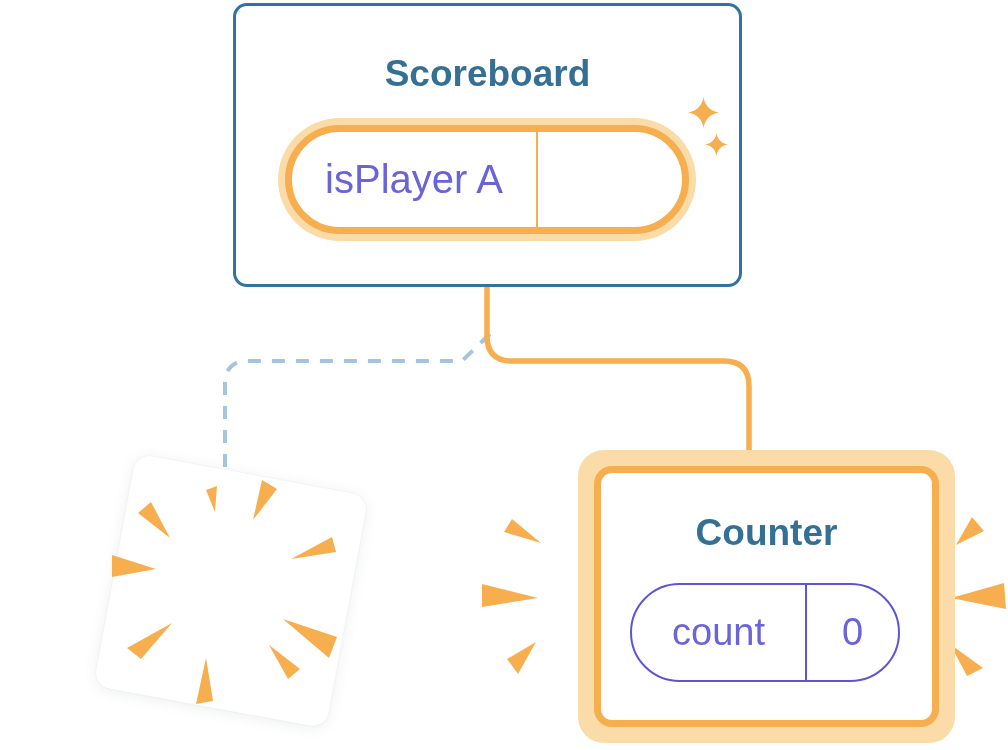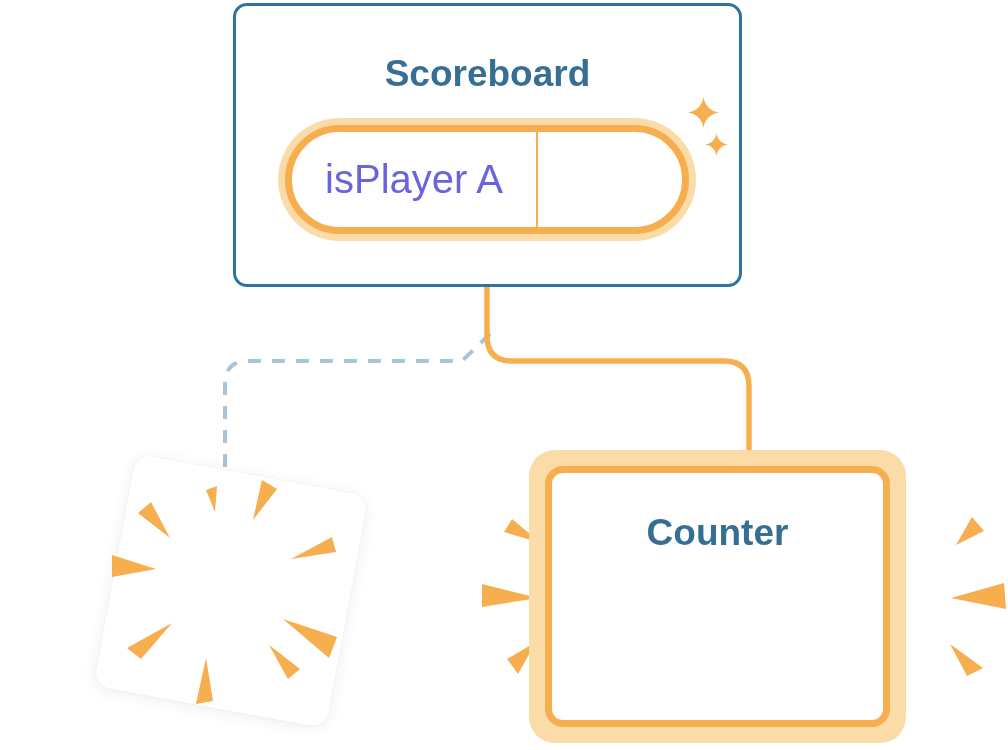--- a/index.html
+++ b/index.html
@@ -108,21 +108,21 @@
   }
 
   .sparkle { position: absolute; z-index: 6; }
   .sparkle-big   { left: 688px; top: 97px;  width: 31px; height: 31px; }
   .sparkle-small { left: 705px; top: 133px; width: 23px; height: 23px; }
   .sparkle path { fill: var(--accent-orange); }
 
   
   .counter-card {
     position: absolute;
-    left: 529px; top: 450px;
+    left: 578px; top: 450px;
     width: 377px; height: 293px;
     background: var(--orange-glow);
     border-radius: 26px;
     padding: 16px;
     z-index: 4;
   }
   .counter-card .counter-inner {
     width: 100%; height: 100%;
     background: #ffffff;
     border: 7px solid var(--accent-orange);
@@ -204,15 +204,19 @@
   <svg class="sparkle sparkle-big" viewBox="0 0 24 24">
     <path d="M12 0C12.9 6.6 17.4 11.1 24 12C17.4 12.9 12.9 17.4 12 24C11.1 17.4 6.6 12.9 0 12C6.6 11.1 11.1 6.6 12 0Z"></path>
   </svg>
   <svg class="sparkle sparkle-small" viewBox="0 0 24 24">
     <path d="M12 0C12.9 6.6 17.4 11.1 24 12C17.4 12.9 12.9 17.4 12 24C11.1 17.4 6.6 12.9 0 12C6.6 11.1 11.1 6.6 12 0Z"></path>
   </svg>
 
   <div class="counter-card">
     <div class="counter-inner"></div>
     <div class="card-title">Counter</div>
+    <div class="state-pill-purple">
+      <div class="pill-name">count</div>
+      <div class="pill-value">0</div>
+    </div>
   </div>
 
 </div>
 
 </body></html>

